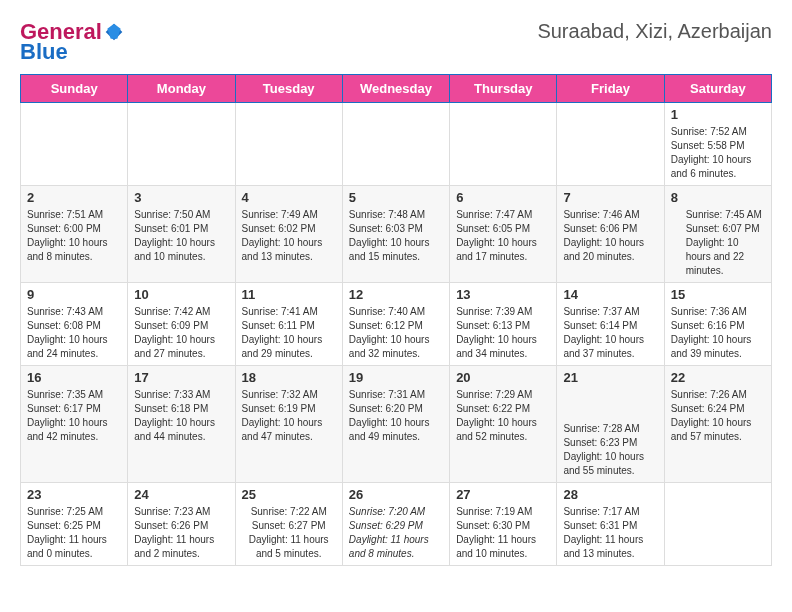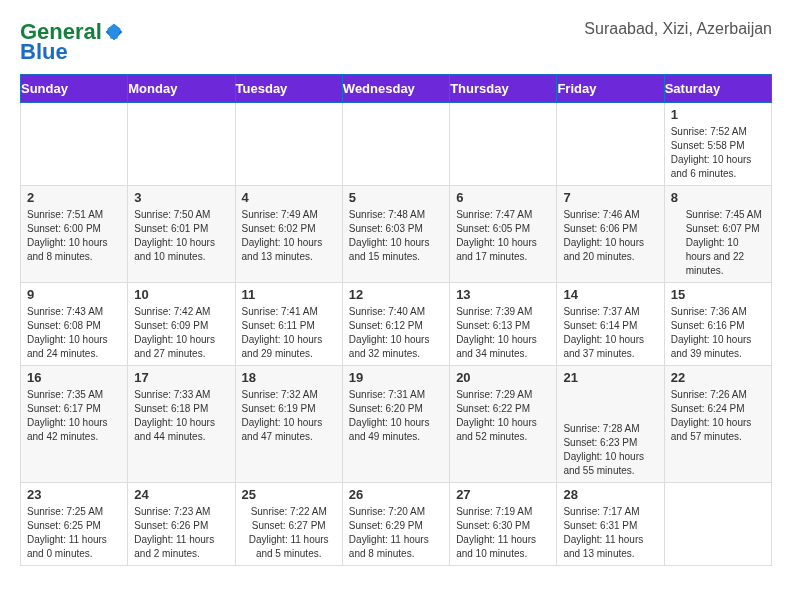--- a/index.html
+++ b/index.html
@@ -20,50 +20,50 @@
       display: flex;
       align-items: center;
     }
     .logo-text {
       font-size: 22px;
       font-weight: bold;
       color: #333;
       line-height: 1.1;
     }
     .logo-text span {
-      color: #15803d;
+      color: #be185d;
     }
     .logo-icon {
       width: 20px;
       height: 20px;
       margin-left: 2px;
       margin-right: 4px;
     }
     .title-block {
       text-align: right;
     }
     .month-title {
       font-size: 36px;
       font-weight: bold;
       color: #333;
     }
     .subtitle {
-      font-size: 16px;
+      font-size: 20px;
       color: #555;
     }
     .calendar {
       width: 100%;
       border-collapse: collapse;
       border: 1px solid #ccc;
     }
     .calendar th {
-      background-color: #6d28d9;
+      background-color: #ec4899;
       color: #fff;
-      text-align: left;
-      padding: 6px 0;
+      text-align: center;
+      padding: 6px 8px;
       font-size: 13px;
       border: 1px solid #1a6dc4;
     }
     .calendar td {
       width: calc(100% / 7);
       vertical-align: top;
       padding: 4px 6px;
       border: 1px solid #ddd;
       min-height: 80px;
       font-size: 11px;
@@ -285,21 +285,21 @@
 Daylight: 11 hours and 2 minutes.</div>
         </td>
         <td>
           <div class="day-num">25</div>
           <div class="day-info" style="white-space: pre-line; text-align: center;">Sunrise: 7:22 AM
 Sunset: 6:27 PM
 Daylight: 11 hours and 5 minutes.</div>
         </td>
         <td>
           <div class="day-num">26</div>
-          <div class="day-info" style="white-space: pre-line;">Sunrise: 7:20 AM
+          <div class="day-info" style="white-space: pre-line; font-style: italic;">Sunrise: 7:20 AM
 Sunset: 6:29 PM
 Daylight: 11 hours and 8 minutes.</div>
         </td>
         <td>
           <div class="day-num">27</div>
           <div class="day-info" style="white-space: pre-line;">Sunrise: 7:19 AM
 Sunset: 6:30 PM
 Daylight: 11 hours and 10 minutes.</div>
         </td>
         <td>

